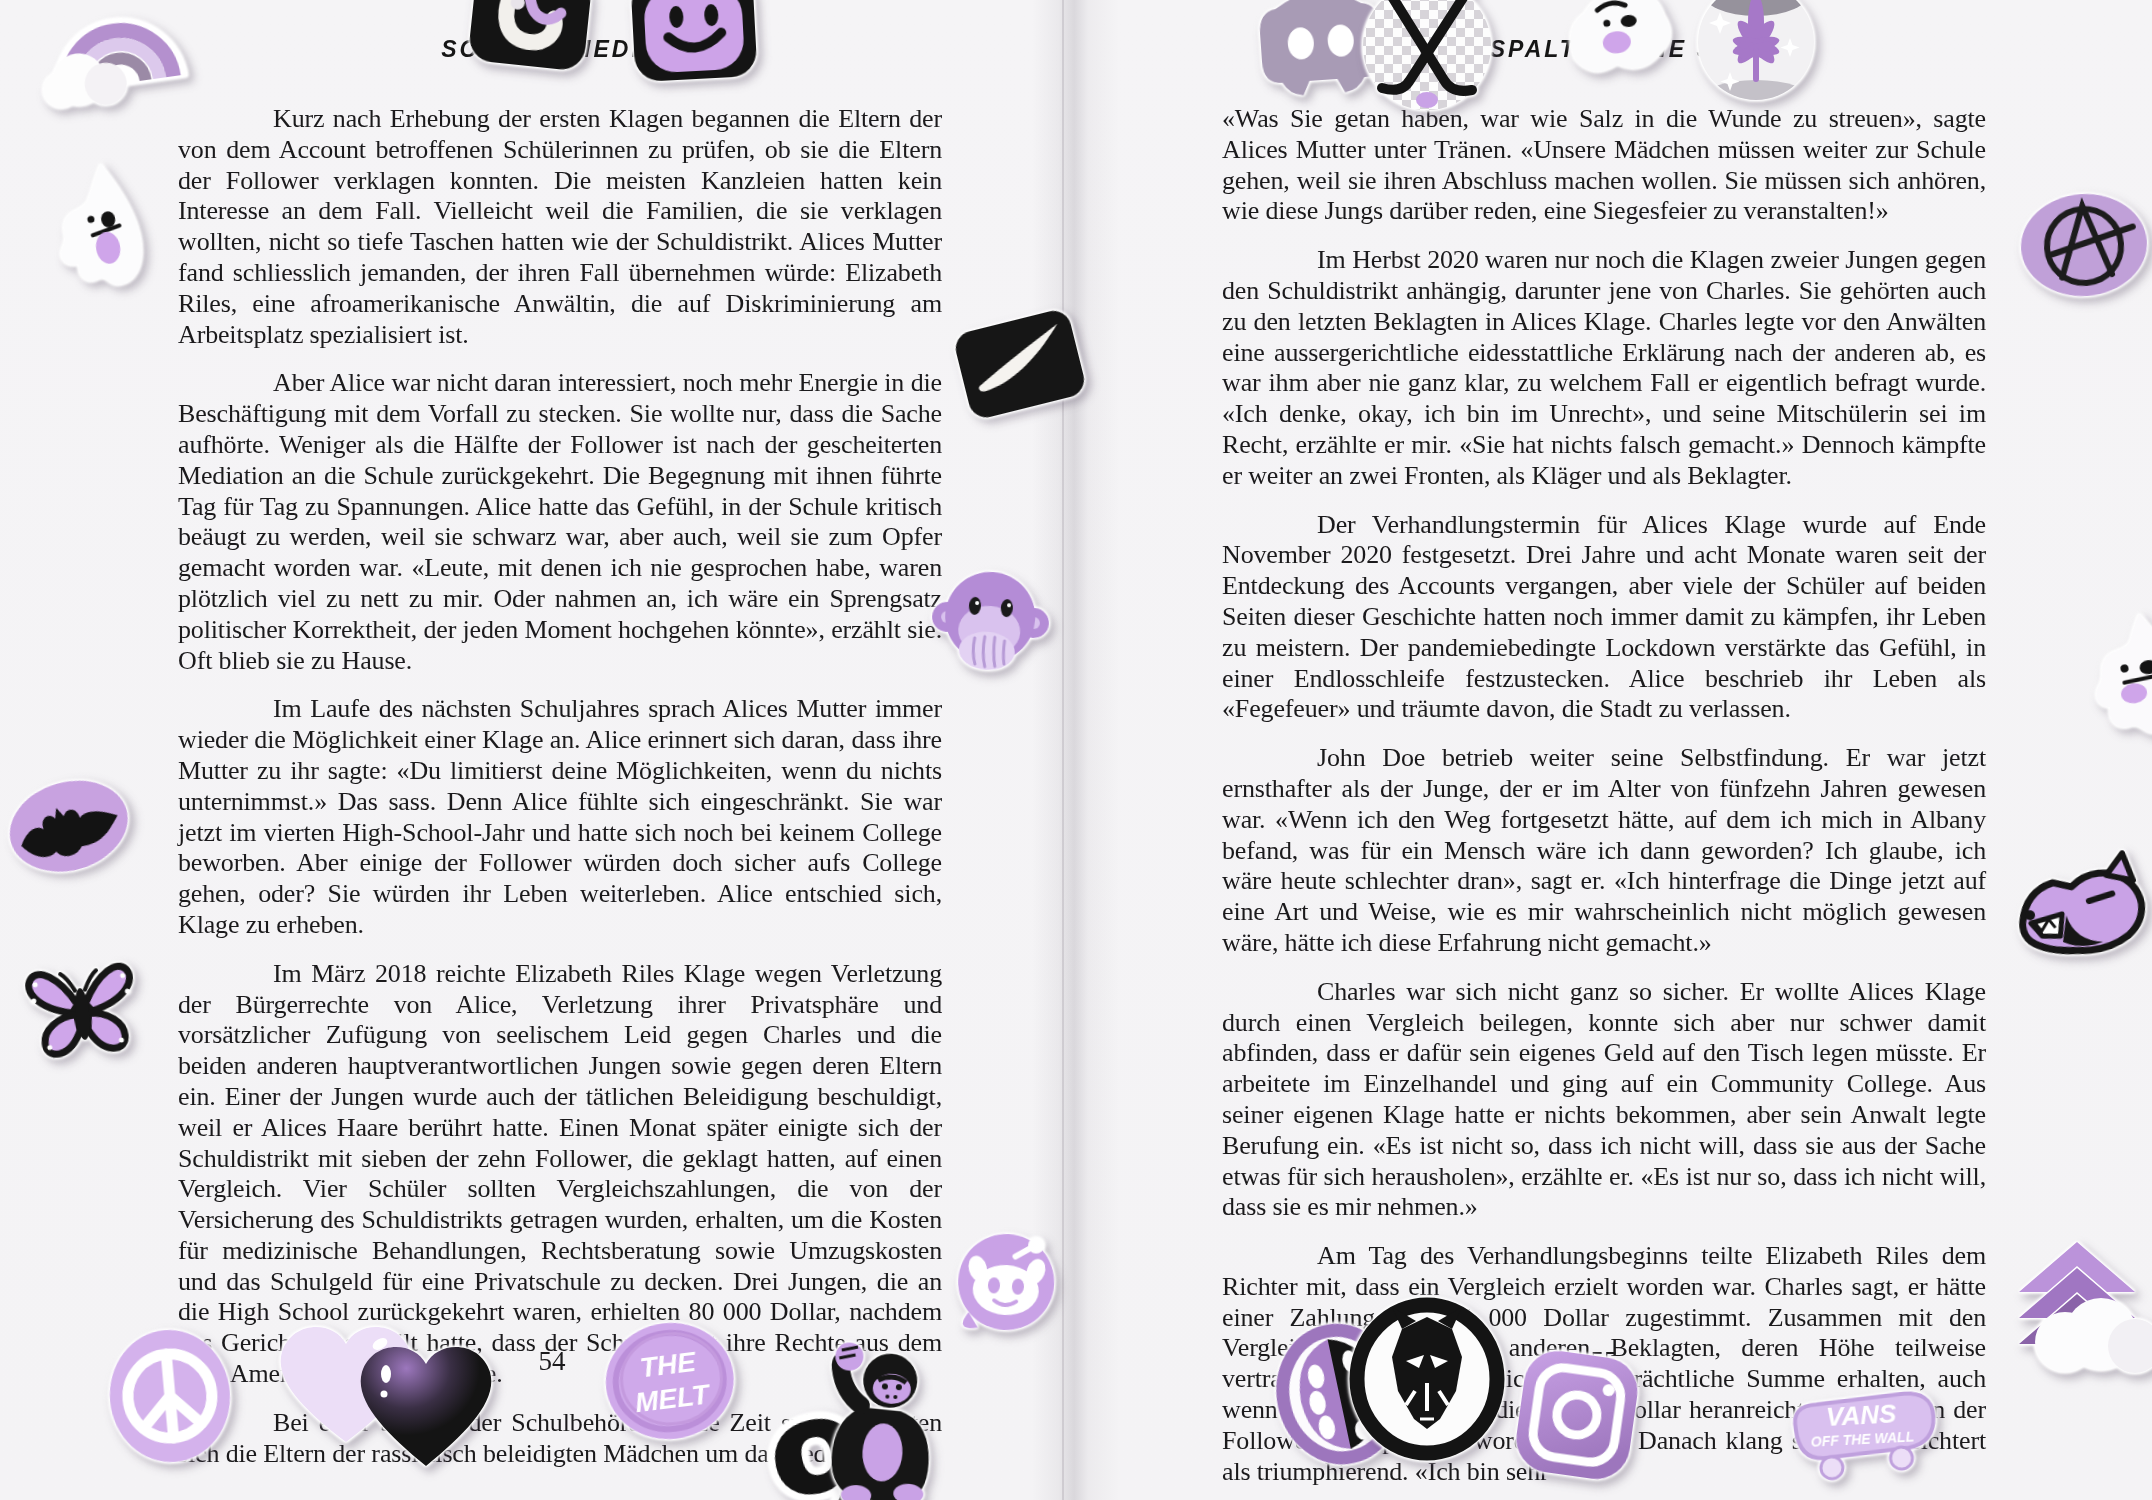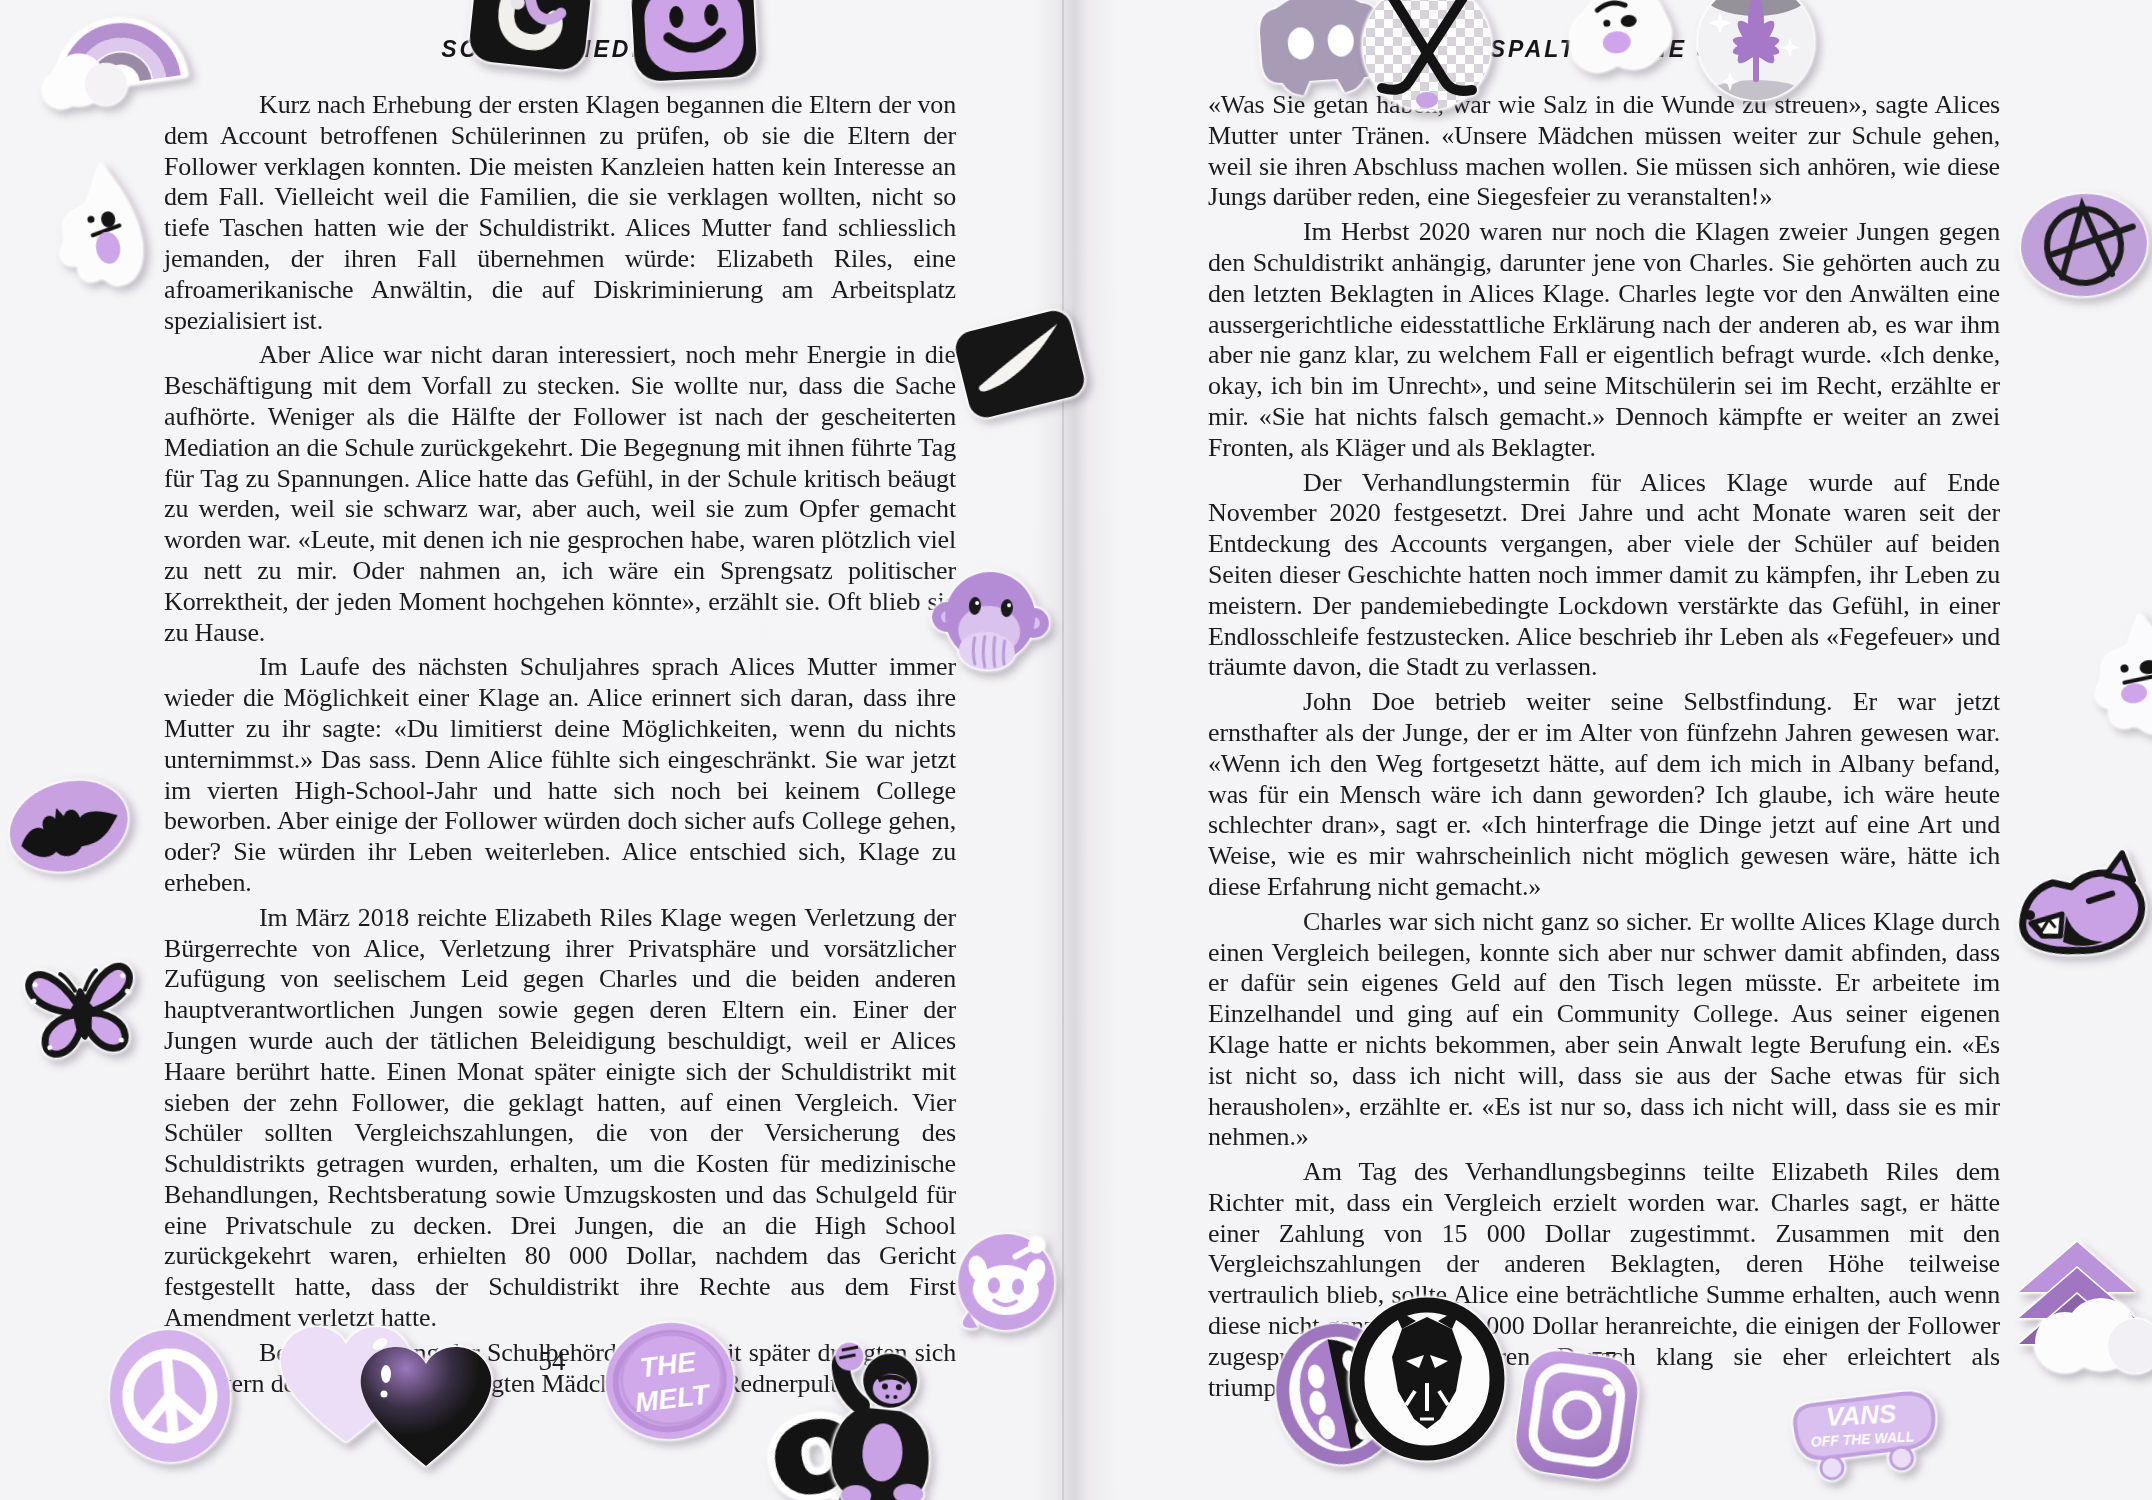--- a/index.html
+++ b/index.html
@@ -8,21 +8,21 @@
   .gutter{position:absolute;top:0;left:1032px;width:88px;height:1500px;pointer-events:none;
     background:linear-gradient(90deg,rgba(0,0,0,0) 0%,rgba(40,30,50,0.05) 30%,rgba(40,30,50,0.13) 48%,rgba(40,30,50,0.04) 64%,rgba(0,0,0,0) 100%);}
   .page-edge-line{position:absolute;top:0;left:1062px;width:2px;height:1500px;background:rgba(80,70,90,0.15);}
   .running-head{position:absolute;top:36px;width:800px;text-align:center;
     font-family:"Liberation Sans","DejaVu Sans",sans-serif;font-weight:bold;font-style:italic;
     font-size:23px;letter-spacing:3px;color:#161616;}
   .head-left{left:160px;} .head-right{left:1204px;}
   .text-block{position:absolute;top:86px;width:800px;font-size:26px;line-height:30.8px;
     text-align:justify;letter-spacing:-0.15px;}
   .tb-left{left:160px;} .tb-right{left:1204px;}
-  .text-block p{margin:4px;}
+  .text-block p{margin:18px;}
   .text-block p.indent{text-indent:95px;}
   .page-number{position:absolute;top:1346px;width:800px;text-align:center;font-size:27px;color:#1b1a1c;}
   .pn-left{left:152px;} .pn-right{left:1204px;}
   .sticker{position:absolute;pointer-events:none;
     filter:drop-shadow(0 0 1.6px #fff) drop-shadow(0 0 1.6px #fff) drop-shadow(0 0 1px #fff) drop-shadow(4px 5px 4px rgba(60,48,72,0.30));}
   .sticker svg{overflow:visible;display:block;}
   .badge-txt{font-family:"Liberation Sans","DejaVu Sans",sans-serif;font-weight:bold;font-style:italic;fill:#ffffff;}
 </style>
 </head>
 <body>

